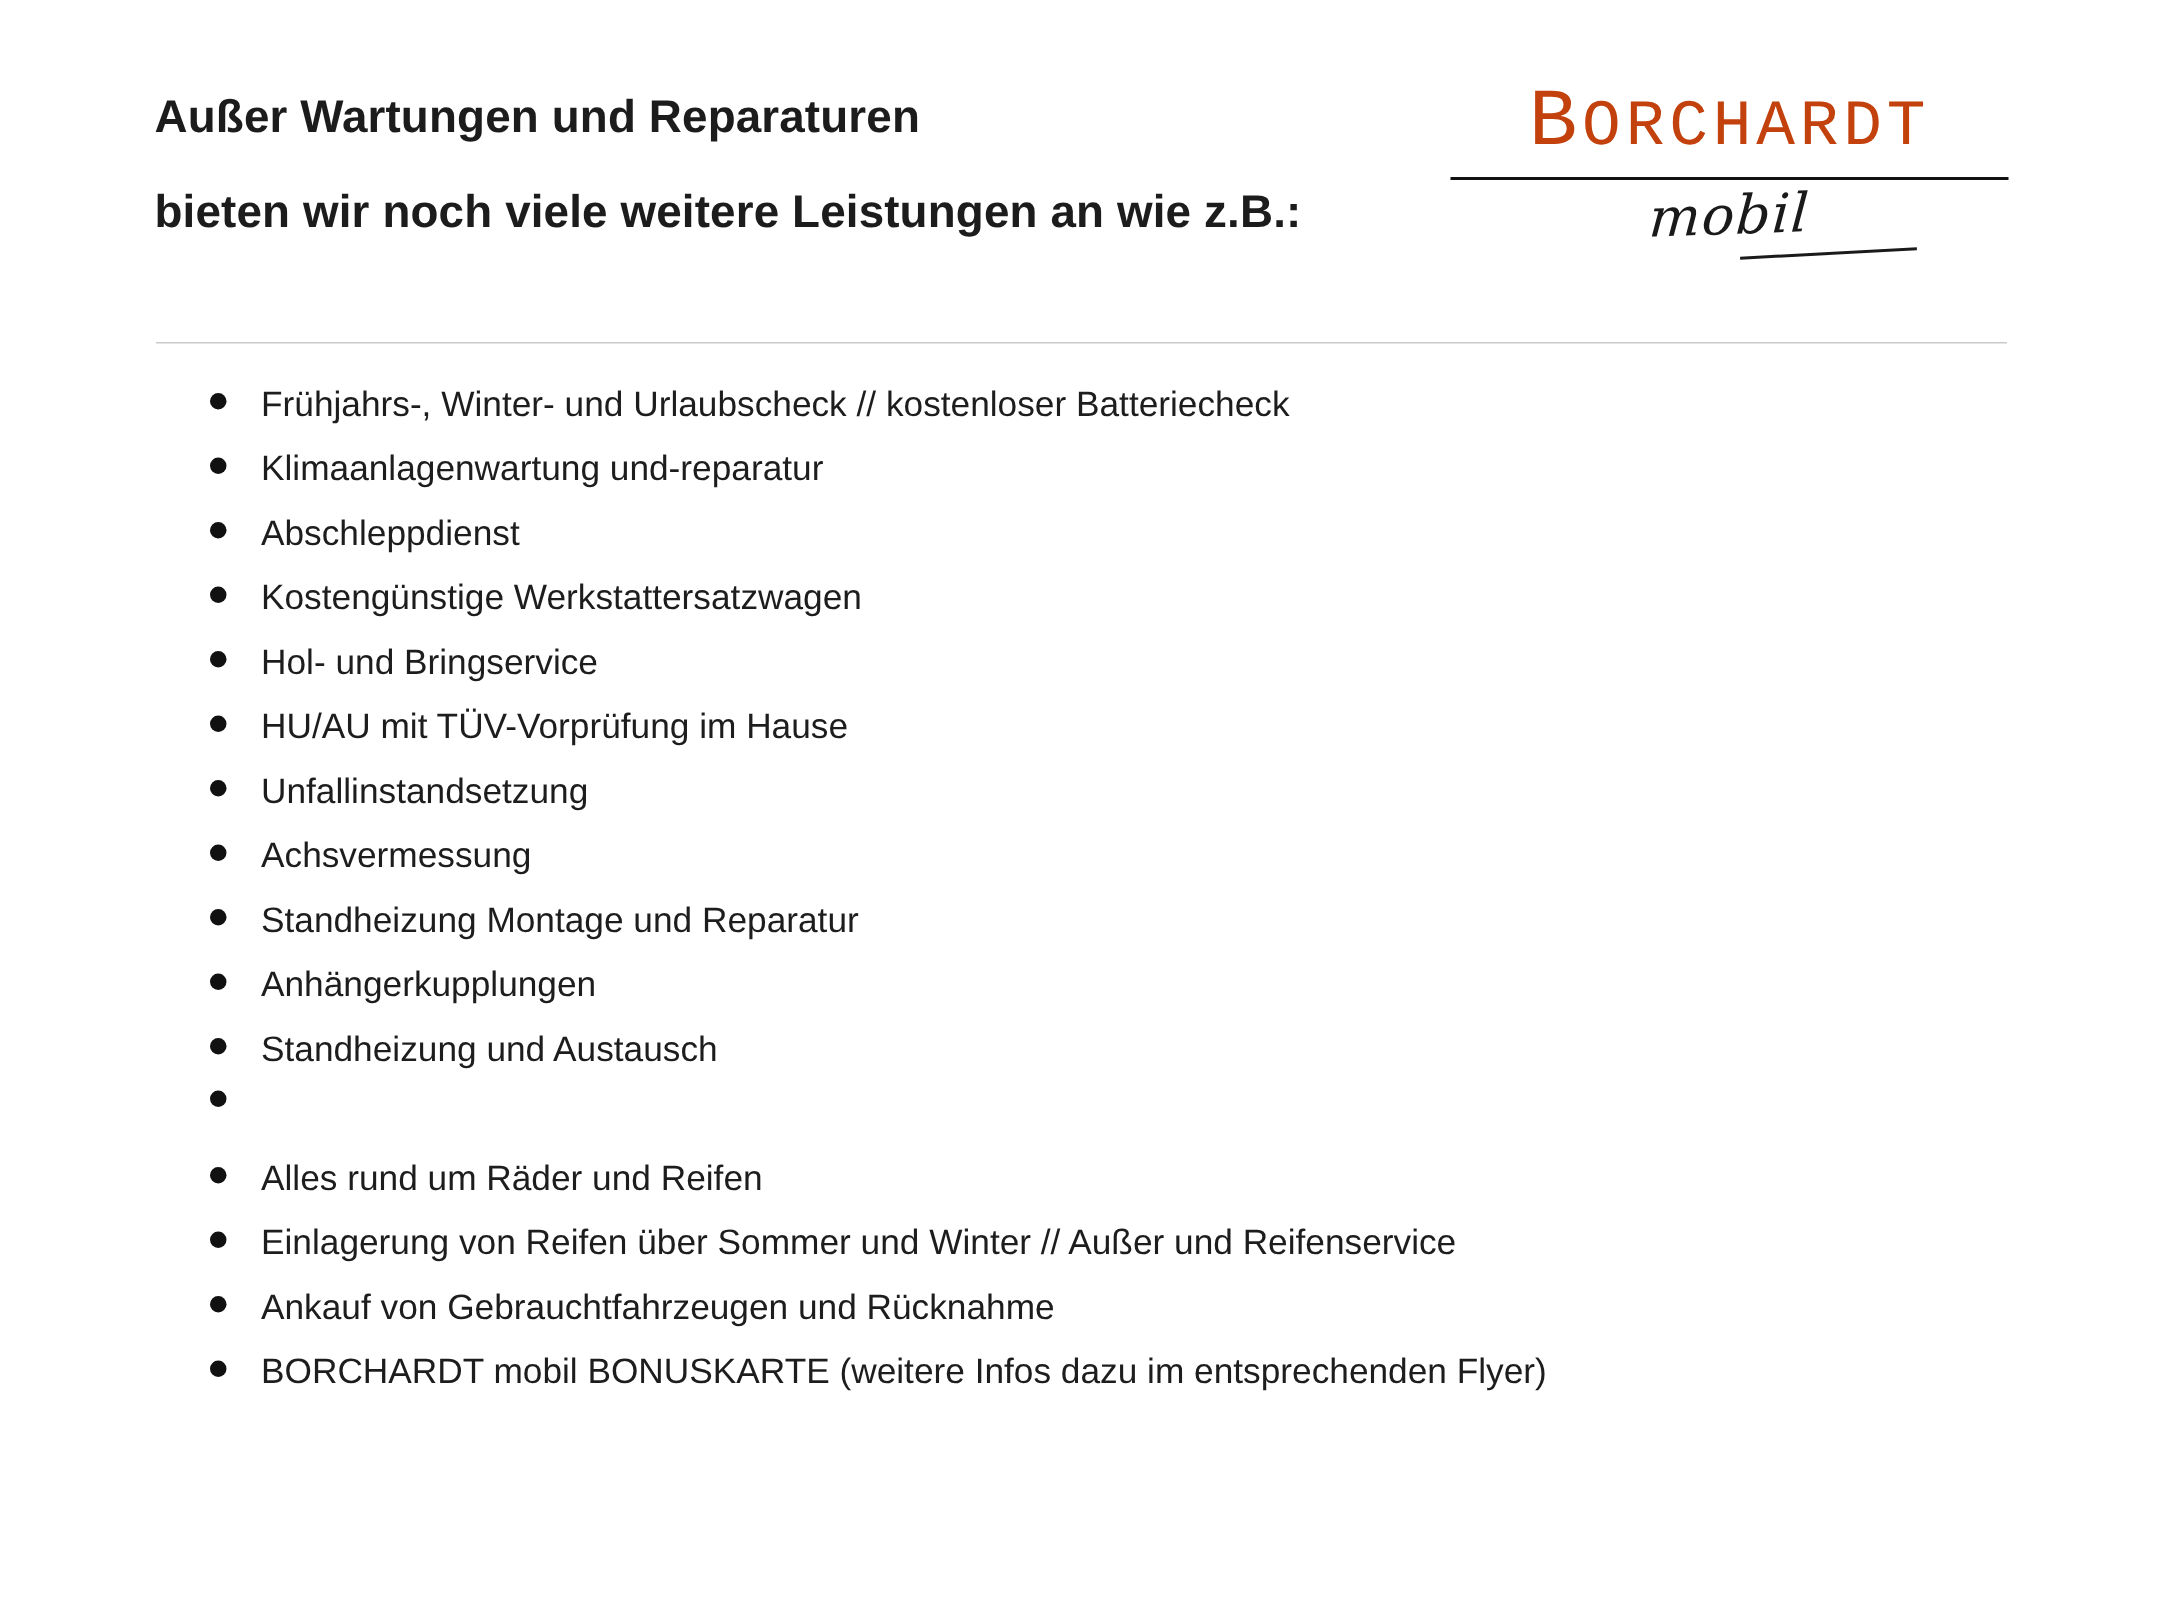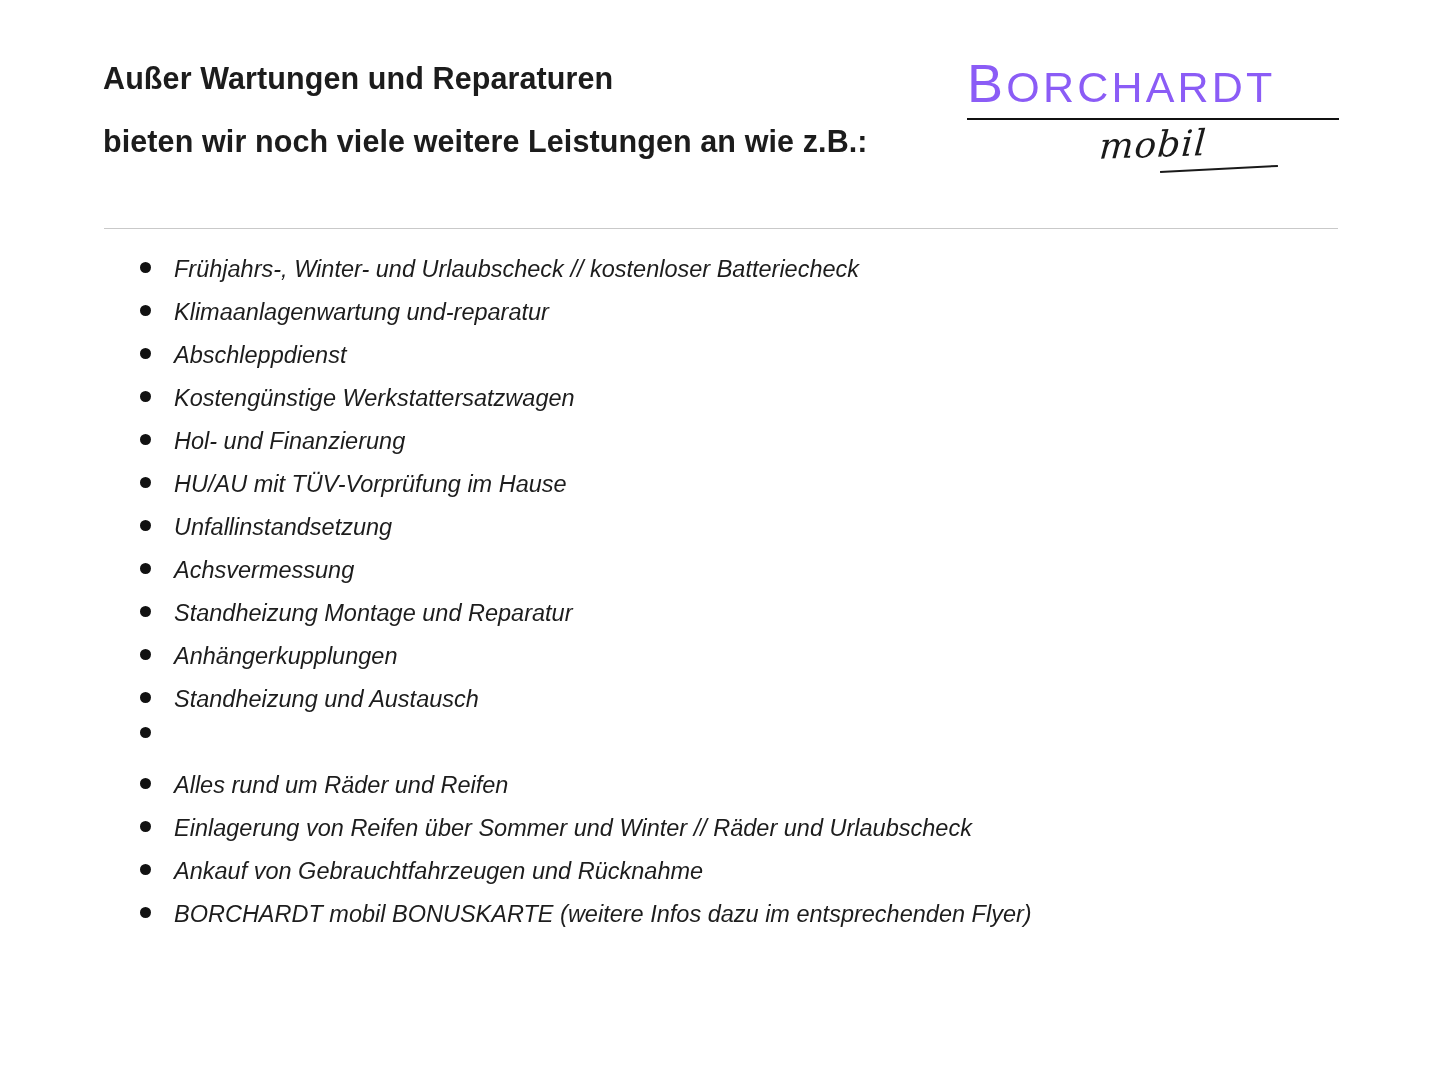--- a/index.html
+++ b/index.html
@@ -46,26 +46,26 @@
     text-align: center;
   }
   
   .logo {
     position: relative;
     width: 372px;
     height: 125px;
     margin-top: -2px;
   }
   .logo-word {
-    font-family: Liberation Sans, sans-serif;
+    font-family: Liberation Mono, monospace;
     font-size: 43px;
     letter-spacing: 3.2px;
-    color: #8b5cf6;
+    color: #c2410c;
     line-height: 1;
-    text-align: left;
+    text-align: center;
     white-space: nowrap;
   }
   .logo-word .cap {
     font-size: 54px;
   }
   .logo-rule {
     margin-top: 8px;
     height: 2px;
     background: #111111;
     width: 100%;
@@ -124,21 +124,20 @@
     width: 11px;
     height: 11px;
     border-radius: 50%;
     background: #111111;
     margin-right: 23px;
     position: relative;
     top: -4px;
   }
   .service-text {
     white-space: nowrap;
-    font-style: italic;
   }
 </style>
 </head>
 <body>
 
 <div class="page">
 
   <div class="header">
     <div class="headline">
       <div class="headline-line">Außer Wartungen und Reparaturen</div>
@@ -167,21 +166,21 @@
     <li class="service-item">
         <span class="bullet"></span>
         <span class="service-text">Abschleppdienst</span>
       </li>
     <li class="service-item">
         <span class="bullet"></span>
         <span class="service-text">Kostengünstige Werkstattersatzwagen</span>
       </li>
     <li class="service-item">
         <span class="bullet"></span>
-        <span class="service-text">Hol- und Finanzierung</span>
+        <span class="service-text">Hol- und Bringservice</span>
       </li>
     <li class="service-item">
         <span class="bullet"></span>
         <span class="service-text">HU/AU mit TÜV-Vorprüfung im Hause</span>
       </li>
     <li class="service-item">
         <span class="bullet"></span>
         <span class="service-text">Unfallinstandsetzung</span>
       </li>
     <li class="service-item">
@@ -202,21 +201,21 @@
       </li>
     <li class="service-item">
         <span class="bullet"></span>
       </li>
     <li class="service-item">
         <span class="bullet"></span>
         <span class="service-text">Alles rund um Räder und Reifen</span>
       </li>
     <li class="service-item">
         <span class="bullet"></span>
-        <span class="service-text">Einlagerung von Reifen über Sommer und Winter // Räder und Urlaubscheck</span>
+        <span class="service-text">Einlagerung von Reifen über Sommer und Winter // Außer und Reifenservice</span>
       </li>
     <li class="service-item">
         <span class="bullet"></span>
         <span class="service-text">Ankauf von Gebrauchtfahrzeugen und Rücknahme</span>
       </li>
     <li class="service-item">
         <span class="bullet"></span>
         <span class="service-text">BORCHARDT mobil BONUSKARTE (weitere Infos dazu im entsprechenden Flyer)</span>
       </li>
   </ul>

